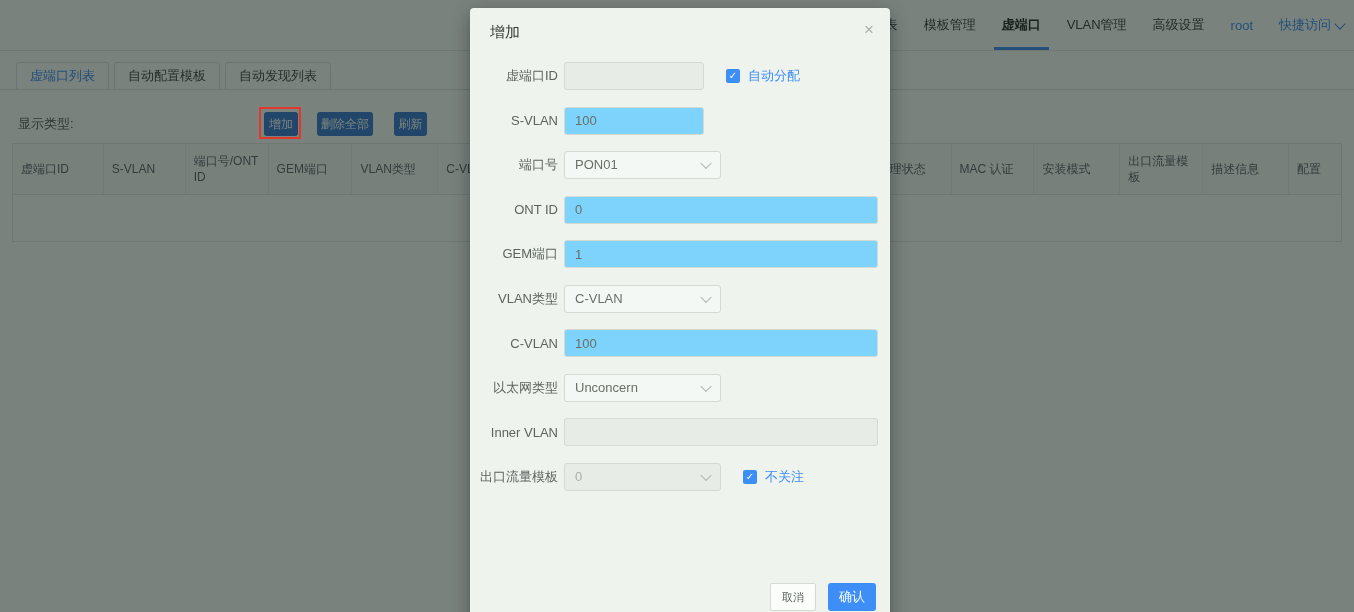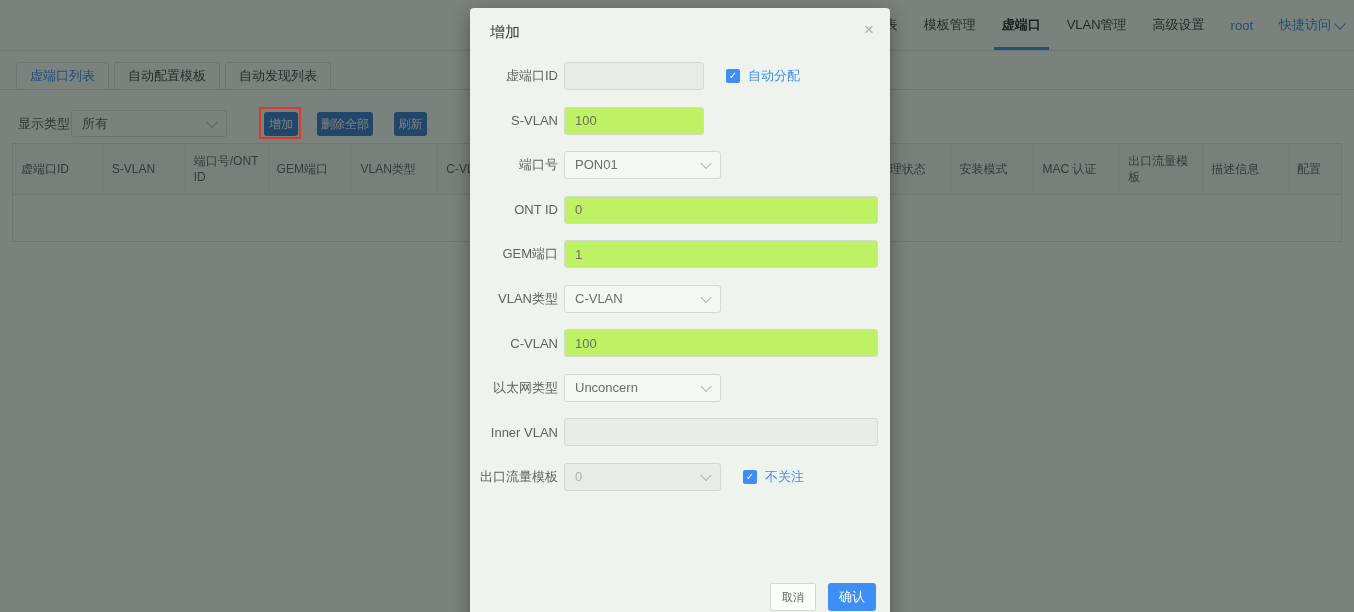--- a/index.html
+++ b/index.html
@@ -51,21 +51,21 @@
   
   .overlay{position:absolute;inset:0;background:rgba(13,28,19,0.55);z-index:10;}
 
   
   .modal{position:absolute;left:470px;top:8px;width:420px;height:640px;background:#eef3ee;border-radius:4px;box-shadow:0 6px 18px rgba(0,0,0,.35);z-index:30;}
   .modal-title{position:absolute;left:20px;top:15px;font-size:15px;color:#333b35;}
   .modal-close{position:absolute;right:16px;top:13px;font-size:17px;color:#a9b0a9;cursor:pointer;line-height:1;}
   .mform{position:absolute;left:0;top:54px;right:0;}
   .mrow{display:flex;align-items:center;height:28px;margin-bottom:16.5px;}
   .mlabel{width:88px;text-align:right;color:#5c645e;flex:none;margin-right:6px;}
-  .minput{box-sizing:border-box;height:28px;border:1px solid #d2dad2;border-radius:3px;background:#bef264;color:#687068;font-size:13px;padding:0 10px;font-family:inherit;}
+  .minput{box-sizing:border-box;height:28px;border:1px solid #d2dad2;border-radius:3px;background:#7dd3fc;color:#687068;font-size:13px;padding:0 10px;font-family:inherit;}
   .minput.sm{width:140px;}
   .minput.wide{width:314px;}
   .minput:disabled,.minput.disabled{background:#e7ece7;color:#a8b0a8;}
   .mselect{position:relative;box-sizing:border-box;width:157px;height:28px;border:1px solid #d2dad2;border-radius:3px;background:#f4f8f4;cursor:pointer;}
   .mselect .sel-text{display:block;line-height:26px;padding-left:10px;color:#687068;}
   .mselect .chev{border-color:#b0b8b0;}
   .mselect.disabled{background:#e7ece7;}
   .mselect.disabled .sel-text{color:#a8b0a8;}
   .mcheck{display:flex;align-items:center;margin-left:22px;cursor:pointer;}
   .cbox{width:14px;height:14px;background:#3e8ef7;border-radius:2px;color:#fff;font-size:10px;line-height:14px;text-align:center;flex:none;}
@@ -96,41 +96,37 @@
 
   <div class="tabbar">
     <div class="tabs">
       <div class="tab active">虚端口列表</div>
       <div class="tab">自动配置模板</div>
       <div class="tab">自动发现列表</div>
     </div>
   </div>
 
   <div class="filter-label">显示类型:</div>
-  <div class="filter-select">
-    <span class="sel-text">所有</span>
-    <span class="chev"></span>
-  </div>
   <button class="btn-blue btn-add">增加</button>
   <button class="btn-blue btn-delall">删除全部</button>
   <button class="btn-blue btn-refresh">刷新</button>
 
   <div class="table">
     <div class="thead">
       <div class="th">虚端口ID</div>
       <div class="th">S-VLAN</div>
       <div class="th">端口号/ONT ID</div>
       <div class="th">GEM端口</div>
       <div class="th">VLAN类型</div>
       <div class="th">C-VLAN</div>
       <div class="th"></div>
       <div class="th"></div>
       <div class="th">管理状态</div>
+      <div class="th">MAC 认证</div>
       <div class="th">安装模式</div>
-      <div class="th">MAC 认证</div>
       <div class="th">出口流量模板</div>
       <div class="th">描述信息</div>
       <div class="th">配置</div>
     </div>
     <div class="tbody-empty"></div>
   </div>
 
   <div class="overlay"></div>
   <div class="highlight-ring"></div>
 

